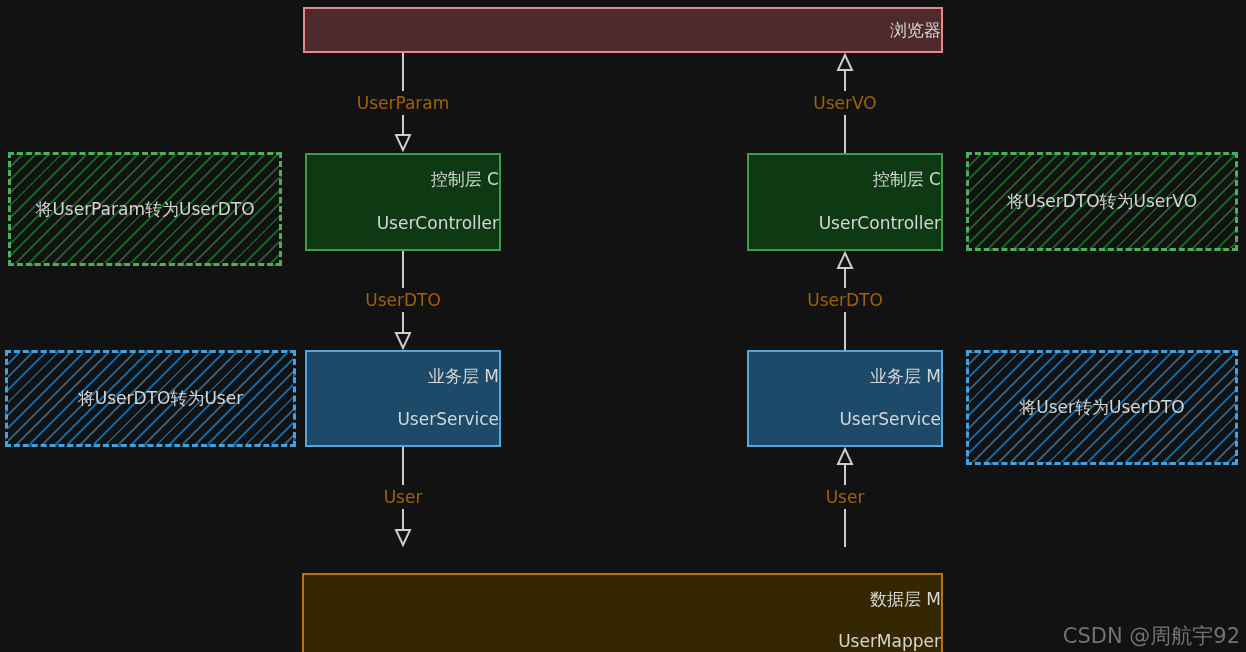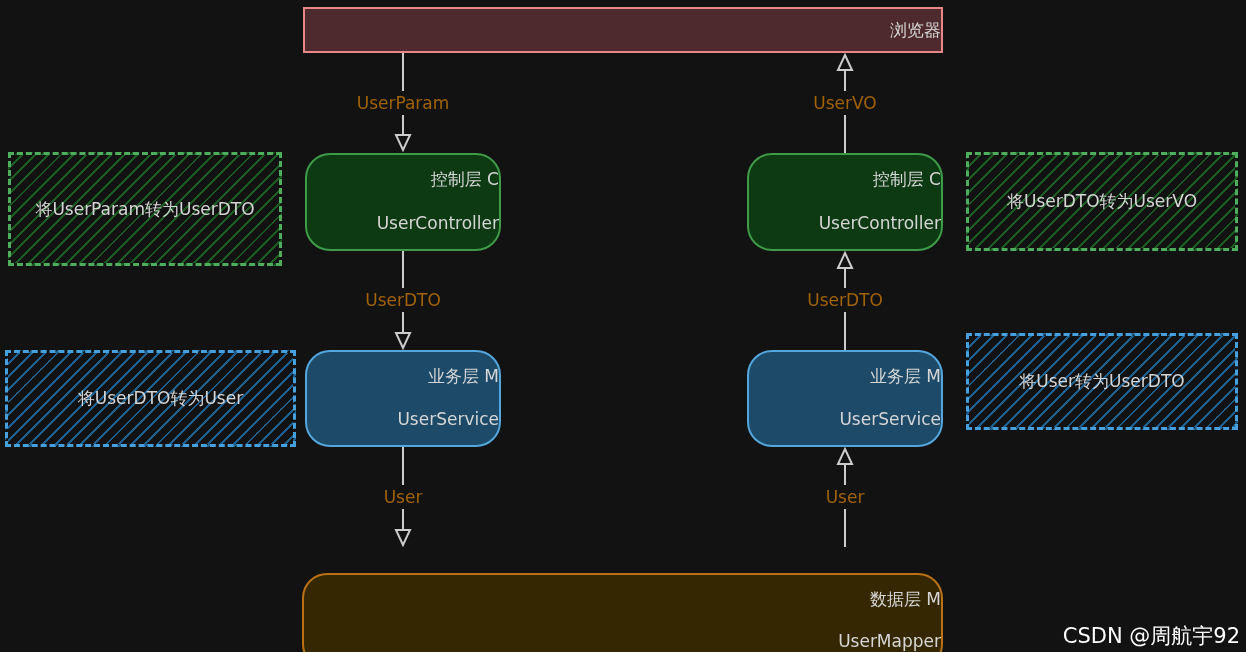--- a/index.html
+++ b/index.html
@@ -13,21 +13,21 @@
   }
   
   .node{
     position:absolute;
     box-sizing:border-box;
     display:flex;flex-direction:column;align-items:flex-end;justify-content:center;
     text-align:center;
     font-size:17px;
     color:#d6d6d6;
   }
-  .node.two-line{justify-content:space-between;padding:13px 0 16px 0;border-radius:25px;}
+  .node.two-line{justify-content:space-between;padding:13px 0 16px 0;}
   .node-browser{left:303px;top:7px;width:640px;height:46px;background:#4e2a2c;border:2px solid #e8878a;}
   .node-controller{background:#0d3a12;border:2px solid #3f9b49;width:196px;height:98px;}
   .node-service{background:#1c4a68;border:2px solid #54a6dc;width:196px;height:97px;}
   .node-mapper{left:302px;top:547px;width:641px;height:96px;background:#352702;border:2px solid #b97113;margin-top:26px;}
   .pos-ctrl-left{left:305px;top:153px;}
   .pos-ctrl-right{left:747px;top:153px;}
   .pos-svc-left{left:305px;top:350px;}
   .pos-svc-right{left:747px;top:350px;}
   
   .note{
@@ -42,38 +42,38 @@
     border:3px dashed #4fae5e;
     background:repeating-linear-gradient(135deg, rgba(0,0,0,0) 0px, rgba(0,0,0,0) 7px, #1a5c22 7px, #1a5c22 9px);
   }
   .note-blue{
     border:3px dashed #45a0dd;
     background:repeating-linear-gradient(135deg, rgba(0,0,0,0) 0px, rgba(0,0,0,0) 7px, #1d5f8e 7px, #1d5f8e 9px);
   }
   .pos-note-gl{left:8px;top:152px;width:274px;height:114px;}
   .pos-note-gr{left:966px;top:152px;width:272px;height:99px;}
   .pos-note-bl{left:5px;top:350px;width:291px;height:97px;padding-left:20px;}
-  .pos-note-br{left:966px;top:333px;width:272px;height:97px;}
+  .pos-note-br{left:966px;top:350px;width:272px;height:115px;}
   
   .aline{position:absolute;width:2px;background:#cccccc;}
   .ahead{position:absolute;width:18px;height:19px;}
   .alabel{
     position:absolute;
     transform:translate(-50%,-50%);
     background:#121212;
     padding:2px 6px;
     font-size:17px;
     color:#a16207;
     white-space:nowrap;
   }
   .watermark{
     position:absolute;
     right:6px;bottom:2px;
     font-size:21px;
-    color:#ffffff;
+    color:#737373;
   }
 </style>
 </head>
 <body>
 
 <div class="canvas">
 
   <div class="node node-browser">
     <span>浏览器</span>
   </div>

